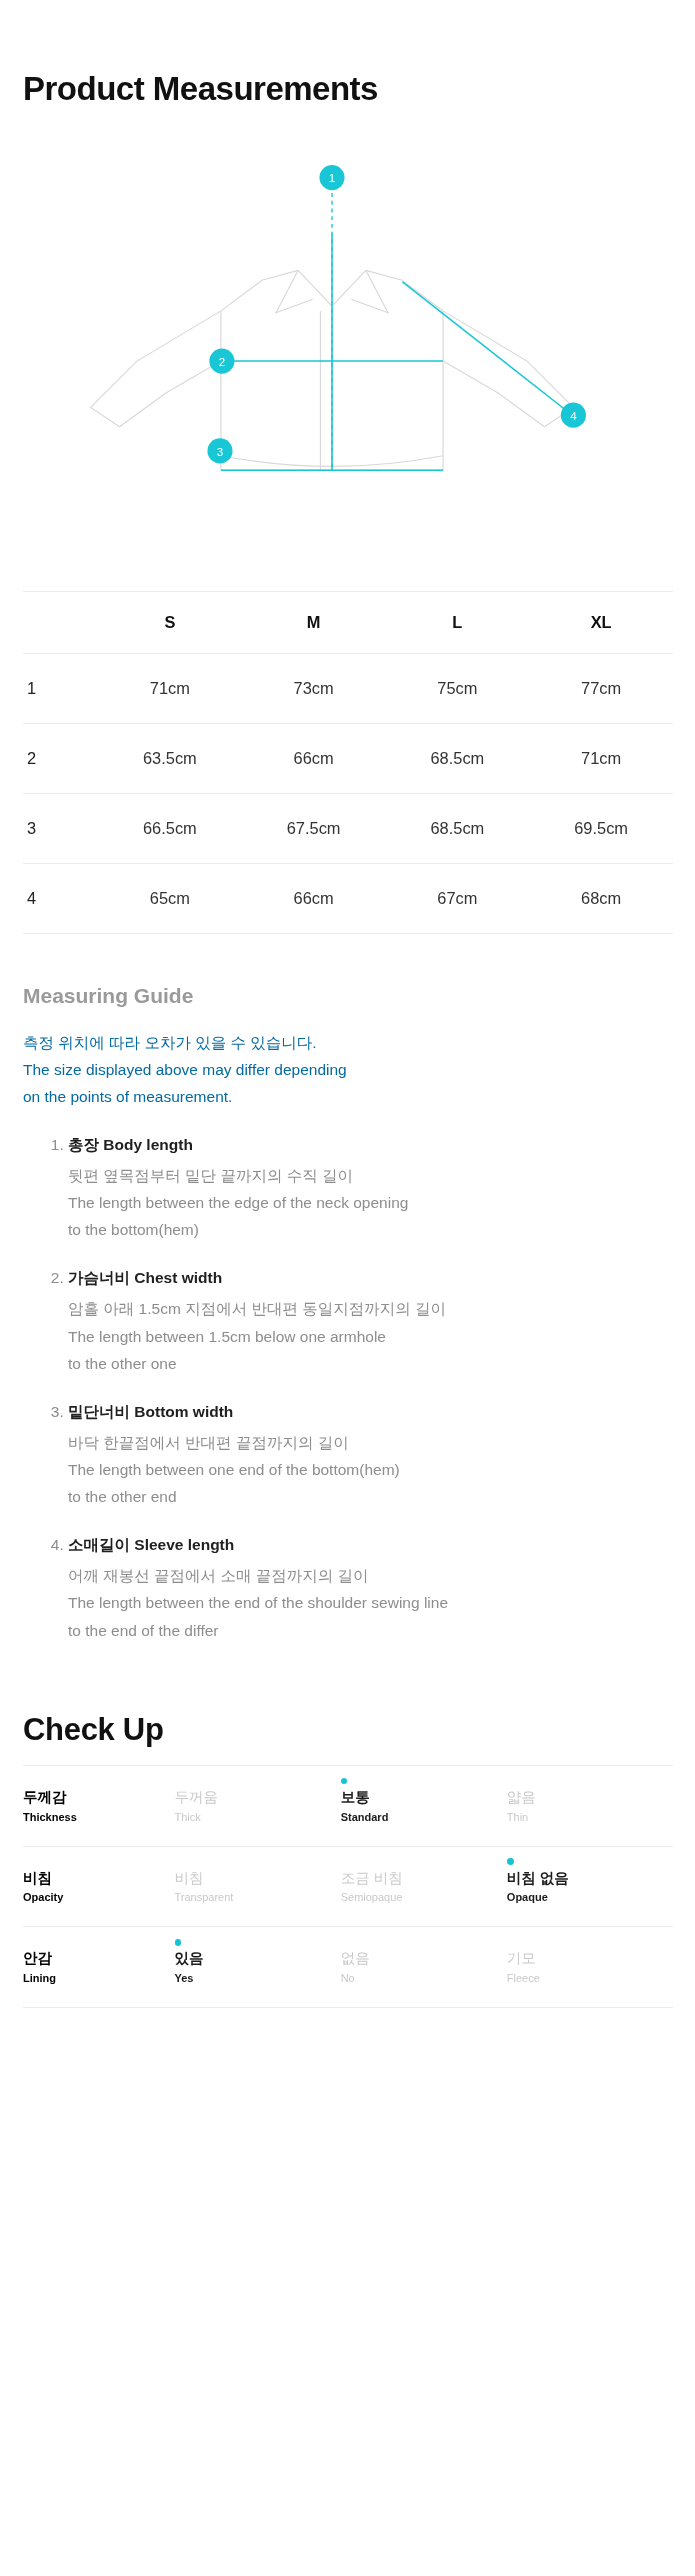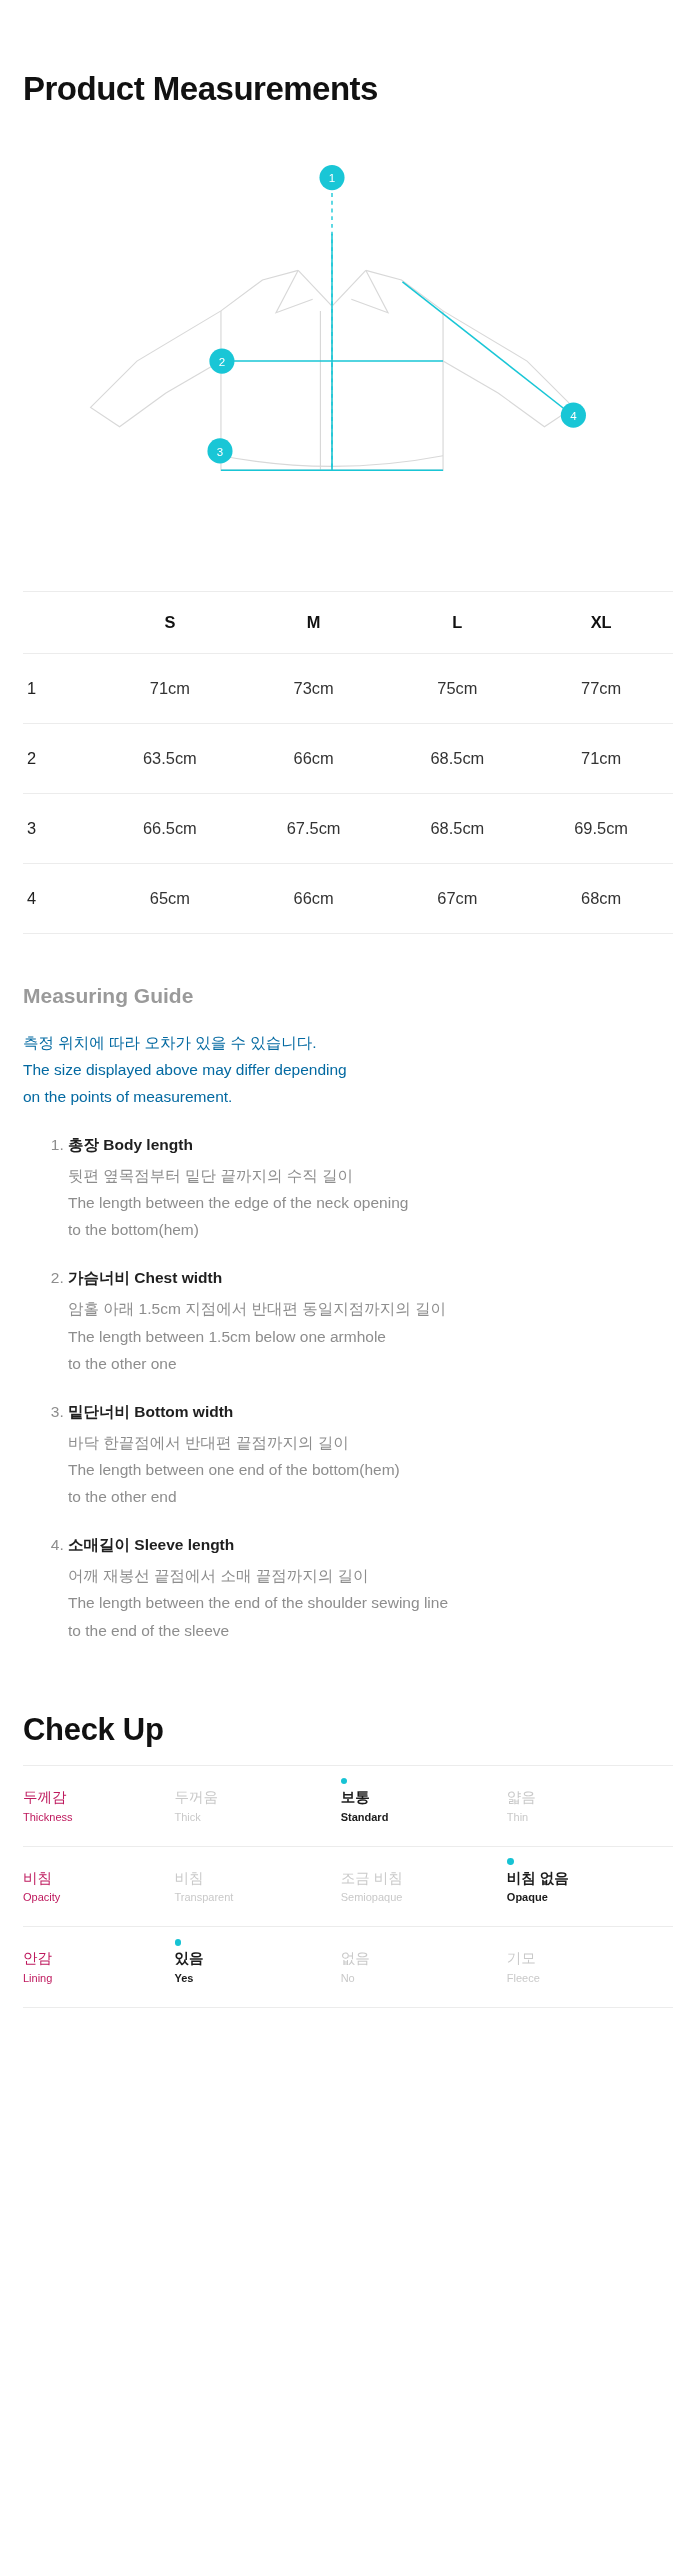--- a/index.html
+++ b/index.html
@@ -118,21 +118,21 @@
   .check-table tr:first-child { border-top: 1px solid #ececec; }
   .check-table td {
     padding: 21px 0 19.3px 0;
     vertical-align: top;
     position: relative;
   }
   .check-table td.label { width: 145px; }
   .check-table td.opt { width: 159px; }
   .ko { display:block; font-size: 14.5px; line-height: 1.5; }
   .en { display:block; font-size: 11px; line-height: 1.6; }
-  .label .ko, .label .en { color: #be185d; font-weight: normal; }
+  .label .ko, .label .en { color: #000000; font-weight: bold; }
   .opt .ko, .opt .en { color: #c9c9c9; }
   .opt.sel .ko, .opt.sel .en { color: #1b1b1b; font-weight: bold; }
   .dot {
     position: absolute;
     top: 11.6px;
     left: 0;
     width: 6.8px; height: 6.8px;
     border-radius: 50%;
     background: #17c3d4;
   }
@@ -266,21 +266,21 @@
         <li>
           <span class="hd">밑단너비 Bottom width</span>
           <span class="sub">바닥 한끝점에서 반대편 끝점까지의 길이</span>
           <span class="sub">The length between one end of the bottom(hem)</span>
           <span class="sub">to the other end</span>
         </li>
         <li>
           <span class="hd">소매길이 Sleeve length</span>
           <span class="sub">어깨 재봉선 끝점에서 소매 끝점까지의 길이</span>
           <span class="sub">The length between the end of the shoulder sewing line</span>
-          <span class="sub">to the end of the sleeve</span>
+          <span class="sub">to the end of the differ</span>
         </li>
       </ol>
     </div>
 
     <h2 class="checkup-title">Check Up</h2>
 
     <table class="check-table">
       <tbody>
 
         <tr>

